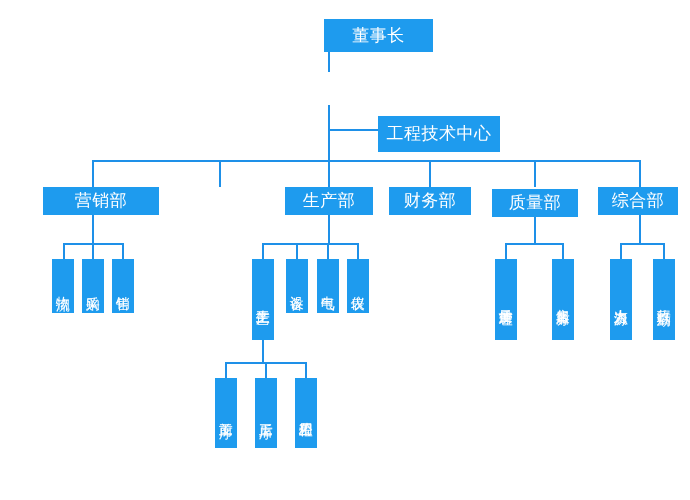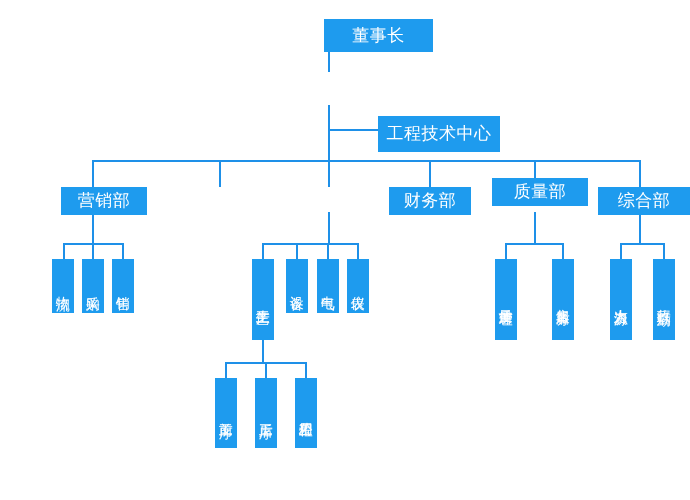--- a/index.html
+++ b/index.html
@@ -97,29 +97,30 @@
   <div class="line vt" style="left:639px; top:212px; height:31px;"></div>
   <div class="line hz" style="left:620px; top:243px; width:44px;"></div>
   <div class="line vt" style="left:620px; top:243px; height:16px;"></div>
   <div class="line vt" style="left:663px; top:243px; height:16px;"></div>
 
   <div class="node h" style="left:283px; top:19px; width:109px; height:33px;margin-left:41px;">董事长</div>
 
 
   <div class="node h" style="left:378px; top:116px; width:122px; height:36px;">工程技术中心</div>
 
-  <div class="node h" style="left:61px; top:187px; width:86px; height:28px;">营销部</div>
+  <div class="node h" style="left:43px; top:187px; width:116px; height:28px;">营销部</div>
 
 
+  <div class="node h" style="left:285px; top:187px; width:88px; height:28px;">生产部</div>
 
   <div class="node h" style="left:389px; top:187px; width:82px; height:28px;">财务部</div>
 
-  <div class="node h" style="left:492px; top:178px; width:96px; height:28px;">质量部</div>
+  <div class="node h" style="left:492px; top:189px; width:86px; height:28px;">质量部</div>
 
-  <div class="node h" style="left:598px; top:187px; width:92px; height:28px;">综合部</div>
+  <div class="node h" style="left:598px; top:187px; width:80px; height:28px;">综合部</div>
 
   <div class="node v" style="left:52px; top:259px; width:22px; height:54px;">物流</div>
 
   <div class="node v" style="left:82px; top:259px; width:22px; height:54px;">采购</div>
 
   <div class="node v" style="left:112px; top:259px; width:22px; height:54px;">销售</div>
 
   <div class="node v" style="left:252px; top:259px; width:22px; height:81px;">生产工艺</div>
 
   <div class="node v" style="left:286px; top:259px; width:22px; height:54px;">设备</div>

